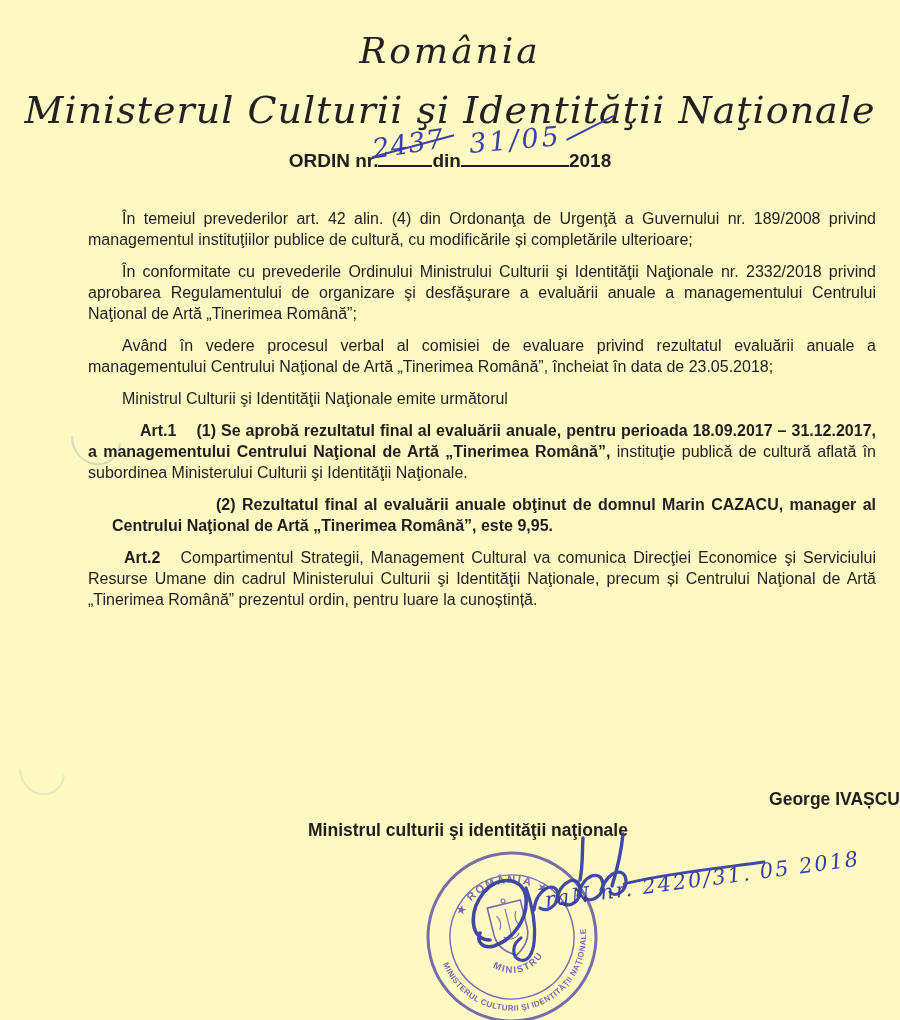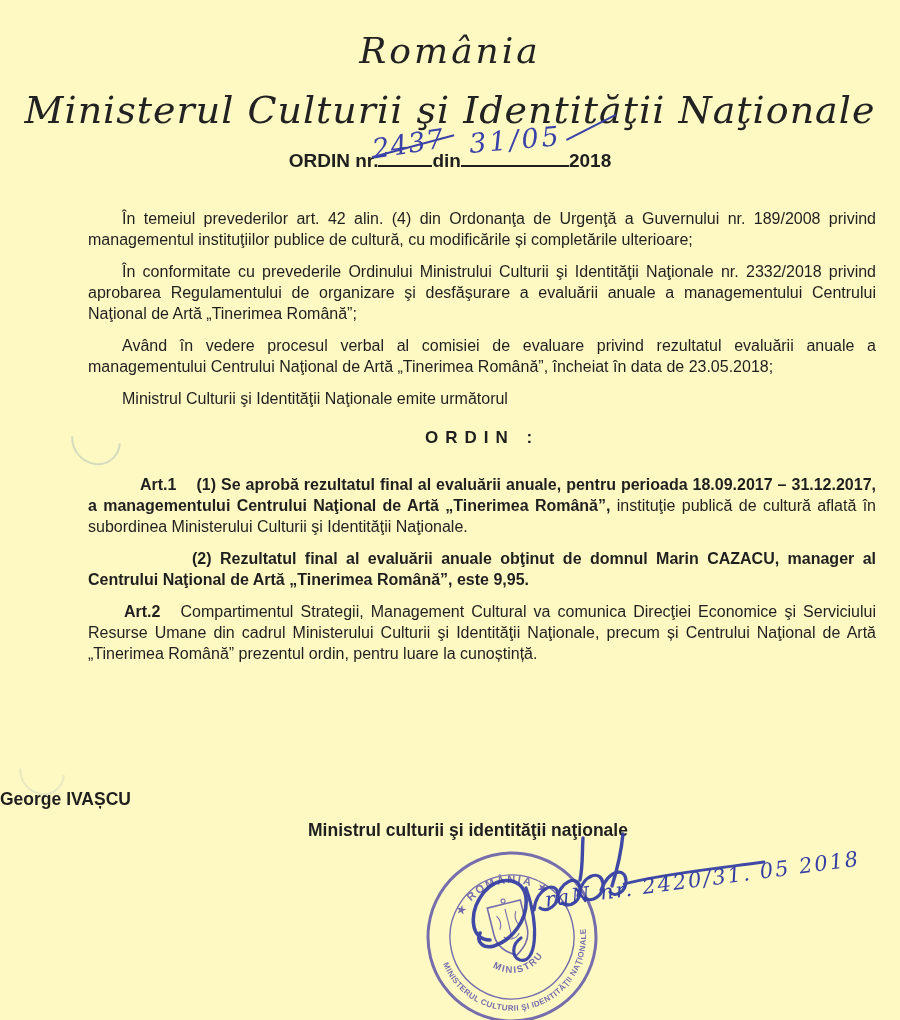--- a/index.html
+++ b/index.html
@@ -37,28 +37,28 @@
              letter-spacing:3px;}
   .hw-date::after{content:"";position:absolute;right:-58px;top:9px;width:56px;height:2.4px;
              background:#3a41a8;transform:rotate(-22deg);border-radius:2px;}
 
   
   .body-text{position:absolute;top:208px;left:88px;width:788px;font-size:16px;
              line-height:21px;}
   .para{margin:0 0 11px 0;text-align:justify;text-indent:34px;}
   .bold{font-weight:bold;}
   .p-art1{text-indent:52px;}
-  .p-art1-2{text-indent:104px;}
+  .p-art1-2{text-indent:104px;margin-left:24px;}
   .p-art2{text-indent:36px;}
   .lbl-gap{margin-left:20px;}
   .ordin-heading{text-align:center;text-indent:0;font-weight:bold;letter-spacing:7px;
                  margin:18px 0 26px 0;font-size:17px;}
 
   
-  .sign-name{position:absolute;top:789px;left:0;right:0;text-align:left;
+  .sign-name{position:absolute;top:789px;left:0;right:0;text-align:right;
              font-weight:bold;font-size:17.5px;}
   .sign-title{position:absolute;top:820px;left:0;right:0;text-align:center;
              font-weight:bold;font-size:17.5px;padding-left:36px;}
 
   
   .stamp-svg{position:absolute;left:420px;top:845px;z-index:2;}
   .sig-svg{position:absolute;left:420px;top:828px;z-index:3;}
   .hw-note{position:absolute;left:545px;top:888px;width:300px;z-index:3;
            font-family:"DejaVu Serif",serif;font-style:italic;color:#3640a4;
            font-size:21px;letter-spacing:2px;transform:rotate(-7.5deg);
@@ -77,21 +77,20 @@
   <div class="script ministry">Ministerul Culturii şi Identităţii Naţionale</div>
 
   <div class="order-line"><span>ORDIN nr.</span><span class="blank b1"><span class="hw hw-number">2437</span></span><span>din</span><span class="blank b2"><span class="hw hw-date">31/05</span></span><span>2018</span></div>
 
   <div class="body-text">
     <p class="para">În temeiul prevederilor art. 42 alin. (4) din Ordonanţa de Urgenţă a Guvernului nr. 189/2008 privind managementul instituţiilor publice de cultură, cu modificările și completările ulterioare;</p>
     <p class="para">În conformitate cu prevederile Ordinului Ministrului Culturii şi Identităţii Naţionale nr. 2332/2018 privind aprobarea Regulamentului de organizare şi desfăşurare a evaluării anuale a managementului Centrului Naţional de Artă „Tinerimea Română”;</p>
     <p class="para">Având în vedere procesul verbal al comisiei de evaluare privind rezultatul evaluării anuale a managementului Centrului Naţional de Artă „Tinerimea Română”, încheiat în data de 23.05.2018;</p>
     <p class="para">Ministrul Culturii şi Identităţii Naţionale emite următorul</p>
 
-    <p class="ordin-heading">ORDIN :</p>
 
     <p class="para p-art1"><span class="bold">Art.1</span><span class="bold lbl-gap">(1)  Se aprobă rezultatul final al evaluării anuale, pentru perioada 18.09.2017 – 31.12.2017, a managementului Centrului Naţional de Artă „Tinerimea Română”,</span><span> instituţie publică de cultură aflată în subordinea Ministerului Culturii şi Identităţii Naţionale.</span></p>
 
     <p class="para p-art1-2 bold">(2) Rezultatul final al evaluării anuale obţinut de domnul Marin CAZACU, manager al Centrului Naţional de Artă „Tinerimea Română”, este 9,95.</p>
 
     <p class="para p-art2"><span class="bold">Art.2</span><span class="lbl-gap">Compartimentul Strategii, Management Cultural va comunica Direcţiei Economice şi Serviciului Resurse Umane din cadrul Ministerului Culturii şi Identităţii Naţionale, precum și Centrului Naţional de Artă „Tinerimea Română” prezentul ordin, pentru luare la cunoștință.</span></p>
   </div>
 
   <div class="sign-name">George IVAȘCU</div>
   <div class="sign-title">Ministrul culturii şi identităţii naţionale</div>

